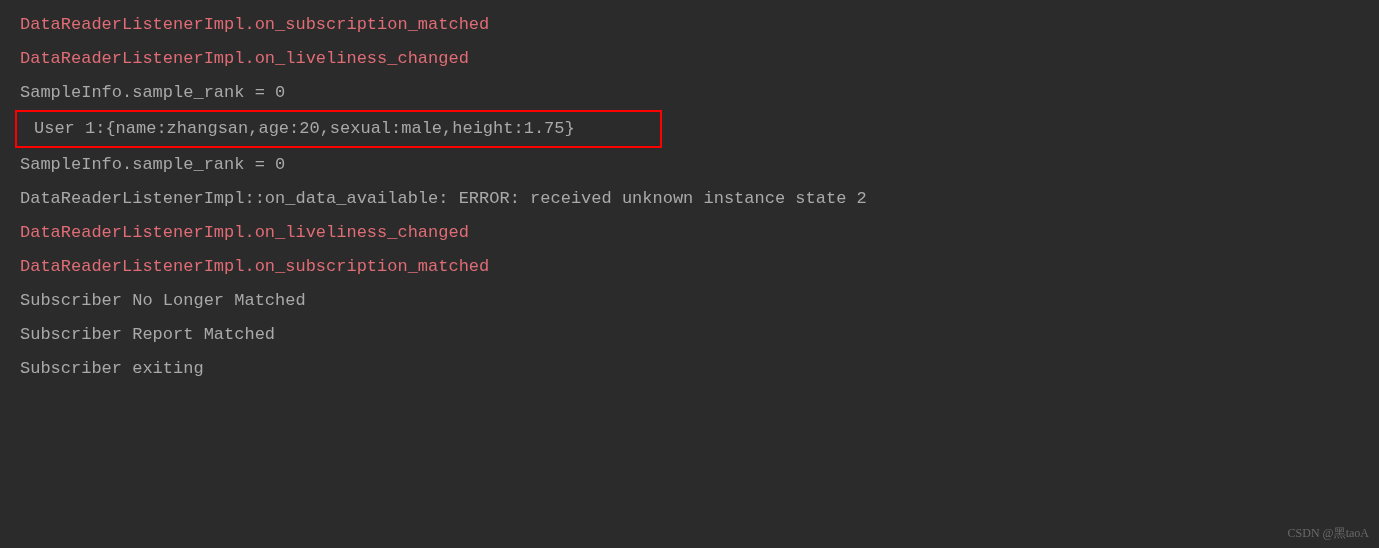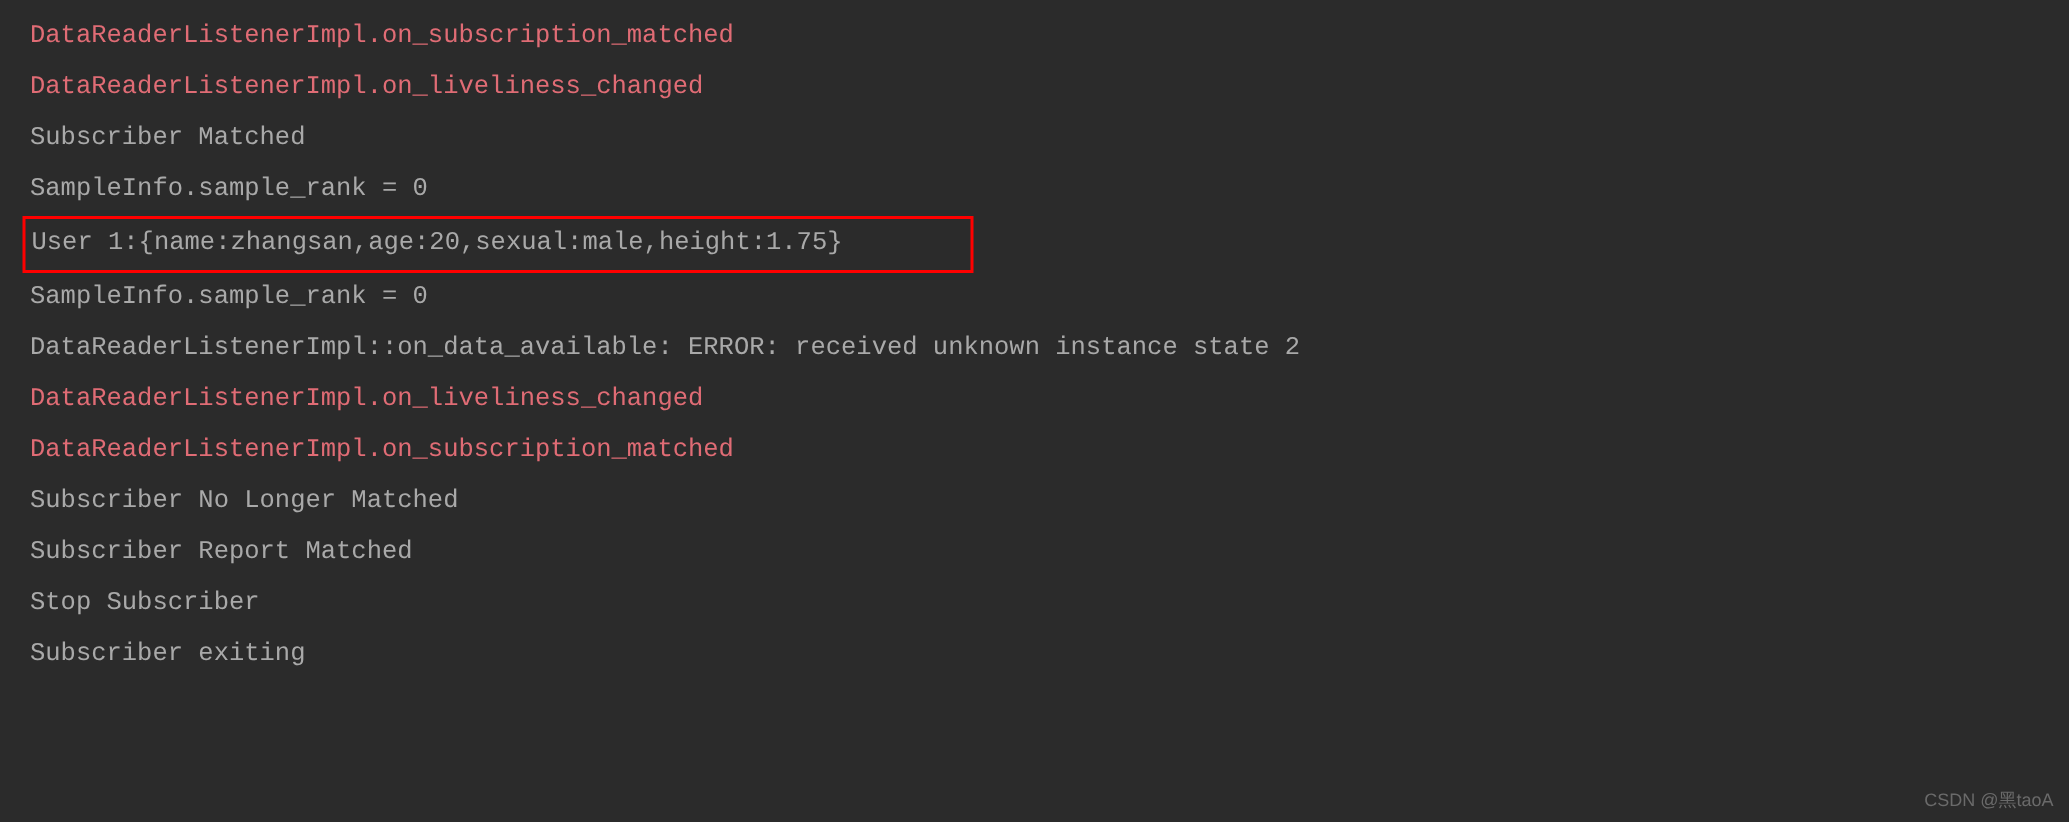--- a/index.html
+++ b/index.html
@@ -23,42 +23,40 @@
       white-space: pre;
     }
     .highlight {
       color: #e06c75;
     }
     .boxed {
       border: 2px solid #ff0000;
       display: inline-block;
       padding-right: 85px;
       margin-left: -5px;
-      padding-left: 4px;
+      padding-left: 17px;
     }
     .watermark {
       position: absolute;
       bottom: 6px;
       right: 10px;
       color: #6a6a6a;
       font-size: 12px;
-      font-family: Liberation Sans, sans-serif;
+      font-family: Liberation Serif, serif;
     }
   </style>
 </head>
 <body>
 
 <div id="console">
     <div class="line highlight">DataReaderListenerImpl.on_subscription_matched</div>
     <div class="line highlight">DataReaderListenerImpl.on_liveliness_changed</div>
-    <div class="line">Subscriber Matched</div>
     <div class="line">SampleInfo.sample_rank = 0</div>
     <div class="line"><span class="boxed">User 1:{name:zhangsan,age:20,sexual:male,height:1.75}</span></div>
     <div class="line">SampleInfo.sample_rank = 0</div>
     <div class="line">DataReaderListenerImpl::on_data_available: ERROR: received unknown instance state 2</div>
     <div class="line highlight">DataReaderListenerImpl.on_liveliness_changed</div>
     <div class="line highlight">DataReaderListenerImpl.on_subscription_matched</div>
     <div class="line">Subscriber No Longer Matched</div>
     <div class="line">Subscriber Report Matched</div>
-    <div class="line">Stop Subscriber</div>
     <div class="line">Subscriber exiting</div>
   </div>
 <div class="watermark">CSDN @黑taoA</div>
 
 </body></html>

